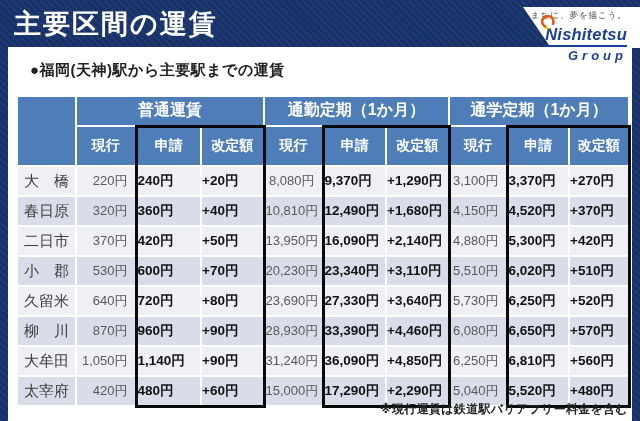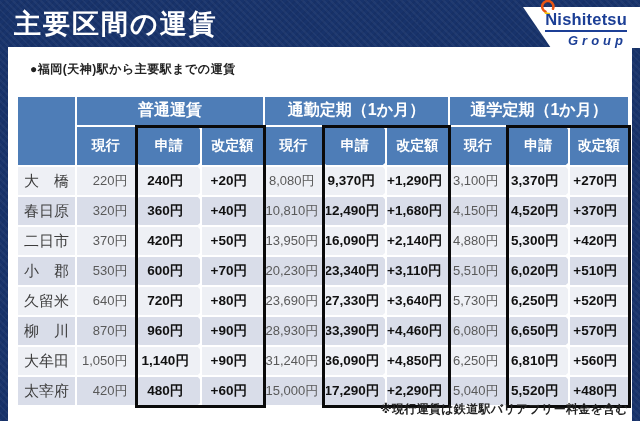--- a/index.html
+++ b/index.html
@@ -31,71 +31,72 @@
     position:absolute; right:13px; top:10px; z-index:4; width:100px;
     text-align:right;
   }
   .logo .tagline {
     display:block; font-size:8.5px; color:#4a4a4a; letter-spacing:1px;
     margin-bottom:3px; white-space:nowrap;
   }
   .logo .brand-wrap { position:relative; display:inline-block; }
   .logo .brand {
     display:inline-block; color:#1c3f96; font-size:16.5px; font-weight:bold;
-    letter-spacing:0.2px;
+    font-style:italic; letter-spacing:0.2px;
     border-bottom:2px solid #1c3f96; padding-bottom:1px;
   }
   .logo .emblem { position:absolute; left:-4px; top:-11px; }
   .logo .group-sub {
     display:block; color:#1c3f96; font-size:13px; font-weight:bold;
     font-style:italic; letter-spacing:4px; margin-top:1px;
   }
   .subtitle {
     position:absolute; left:30px; top:61px; z-index:3;
-    font-size:12px; font-weight:bold; color:#222222; letter-spacing:0.5px;
+    font-size:15px; font-weight:bold; color:#222222; letter-spacing:0.5px;
   }
   table.fare {
     position:absolute; left:16px; top:95px; z-index:3;
     width:612px; border-collapse:collapse; table-layout:fixed;
   }
   .fare th, .fare td {
     border:2px solid #ffffff; overflow:hidden; white-space:nowrap;
   }
   .fare thead th {
     background:#4e7db7; color:#ffffff; font-weight:bold;
   }
   .fare thead tr.grp th { height:30px; font-size:16px; }
   .fare thead tr.sub th { height:40px; font-size:14px; }
   .fare tbody tr { height:30px; }
   .fare tbody tr.odd td { background:#eef0f5; }
   .fare tbody tr.even td { background:#d9dde9; }
   .fare td.station { text-align:center; font-size:15px; color:#3d3d3d; }
   .fare td.genko { text-align:right; padding-right:7px; font-size:13px; color:#595959; }
   .fare td.shinsei, .fare td.kaitei {
-    text-align:center; padding-right:7px; font-size:13.5px; font-weight:bold; color:#111111;
+    text-align:left; padding-right:7px; font-size:13.5px; font-weight:bold; color:#111111;
   }
   
-  .bx-l { border-left:3px solid #0a0a0a !important;border-radius:7px; }
+  .bx-l { border-left:3px solid #0a0a0a !important; }
   .bx-r { border-right:3px solid #0a0a0a !important; }
   .bx-t { border-top:3px solid #0a0a0a !important; }
   .bx-b { border-bottom:3px solid #0a0a0a !important; }
   .footnote {
     position:absolute; right:12px; top:401px; z-index:3;
     font-size:12px; font-weight:bold; color:#222222; letter-spacing:0.3px;
   }
 </style>
 </head>
 <body>
 
 <div class="page-title">主要区間の運賃</div>
 
 <div class="wedge"></div>
 <div class="panel"></div>
 
 <div class="logo">
+  <span class="tagline">まちに、夢を描こう。</span>
   <span class="brand-wrap">
     <span class="emblem">
       <svg width="15" height="15" viewBox="0 0 20 20">
         <path d="M16 13 A7.5 7.5 0 1 0 6 17" stroke="#e95513" stroke-width="3.4" fill="none" stroke-linecap="round"></path>
         <path d="M6 18.5 A9 9 0 0 0 11 19.5" stroke="#f3c000" stroke-width="2.4" fill="none" stroke-linecap="round"></path>
       </svg>
     </span>
     <span class="brand">Nishitetsu</span>
   </span>
   <span class="group-sub">Group</span>

